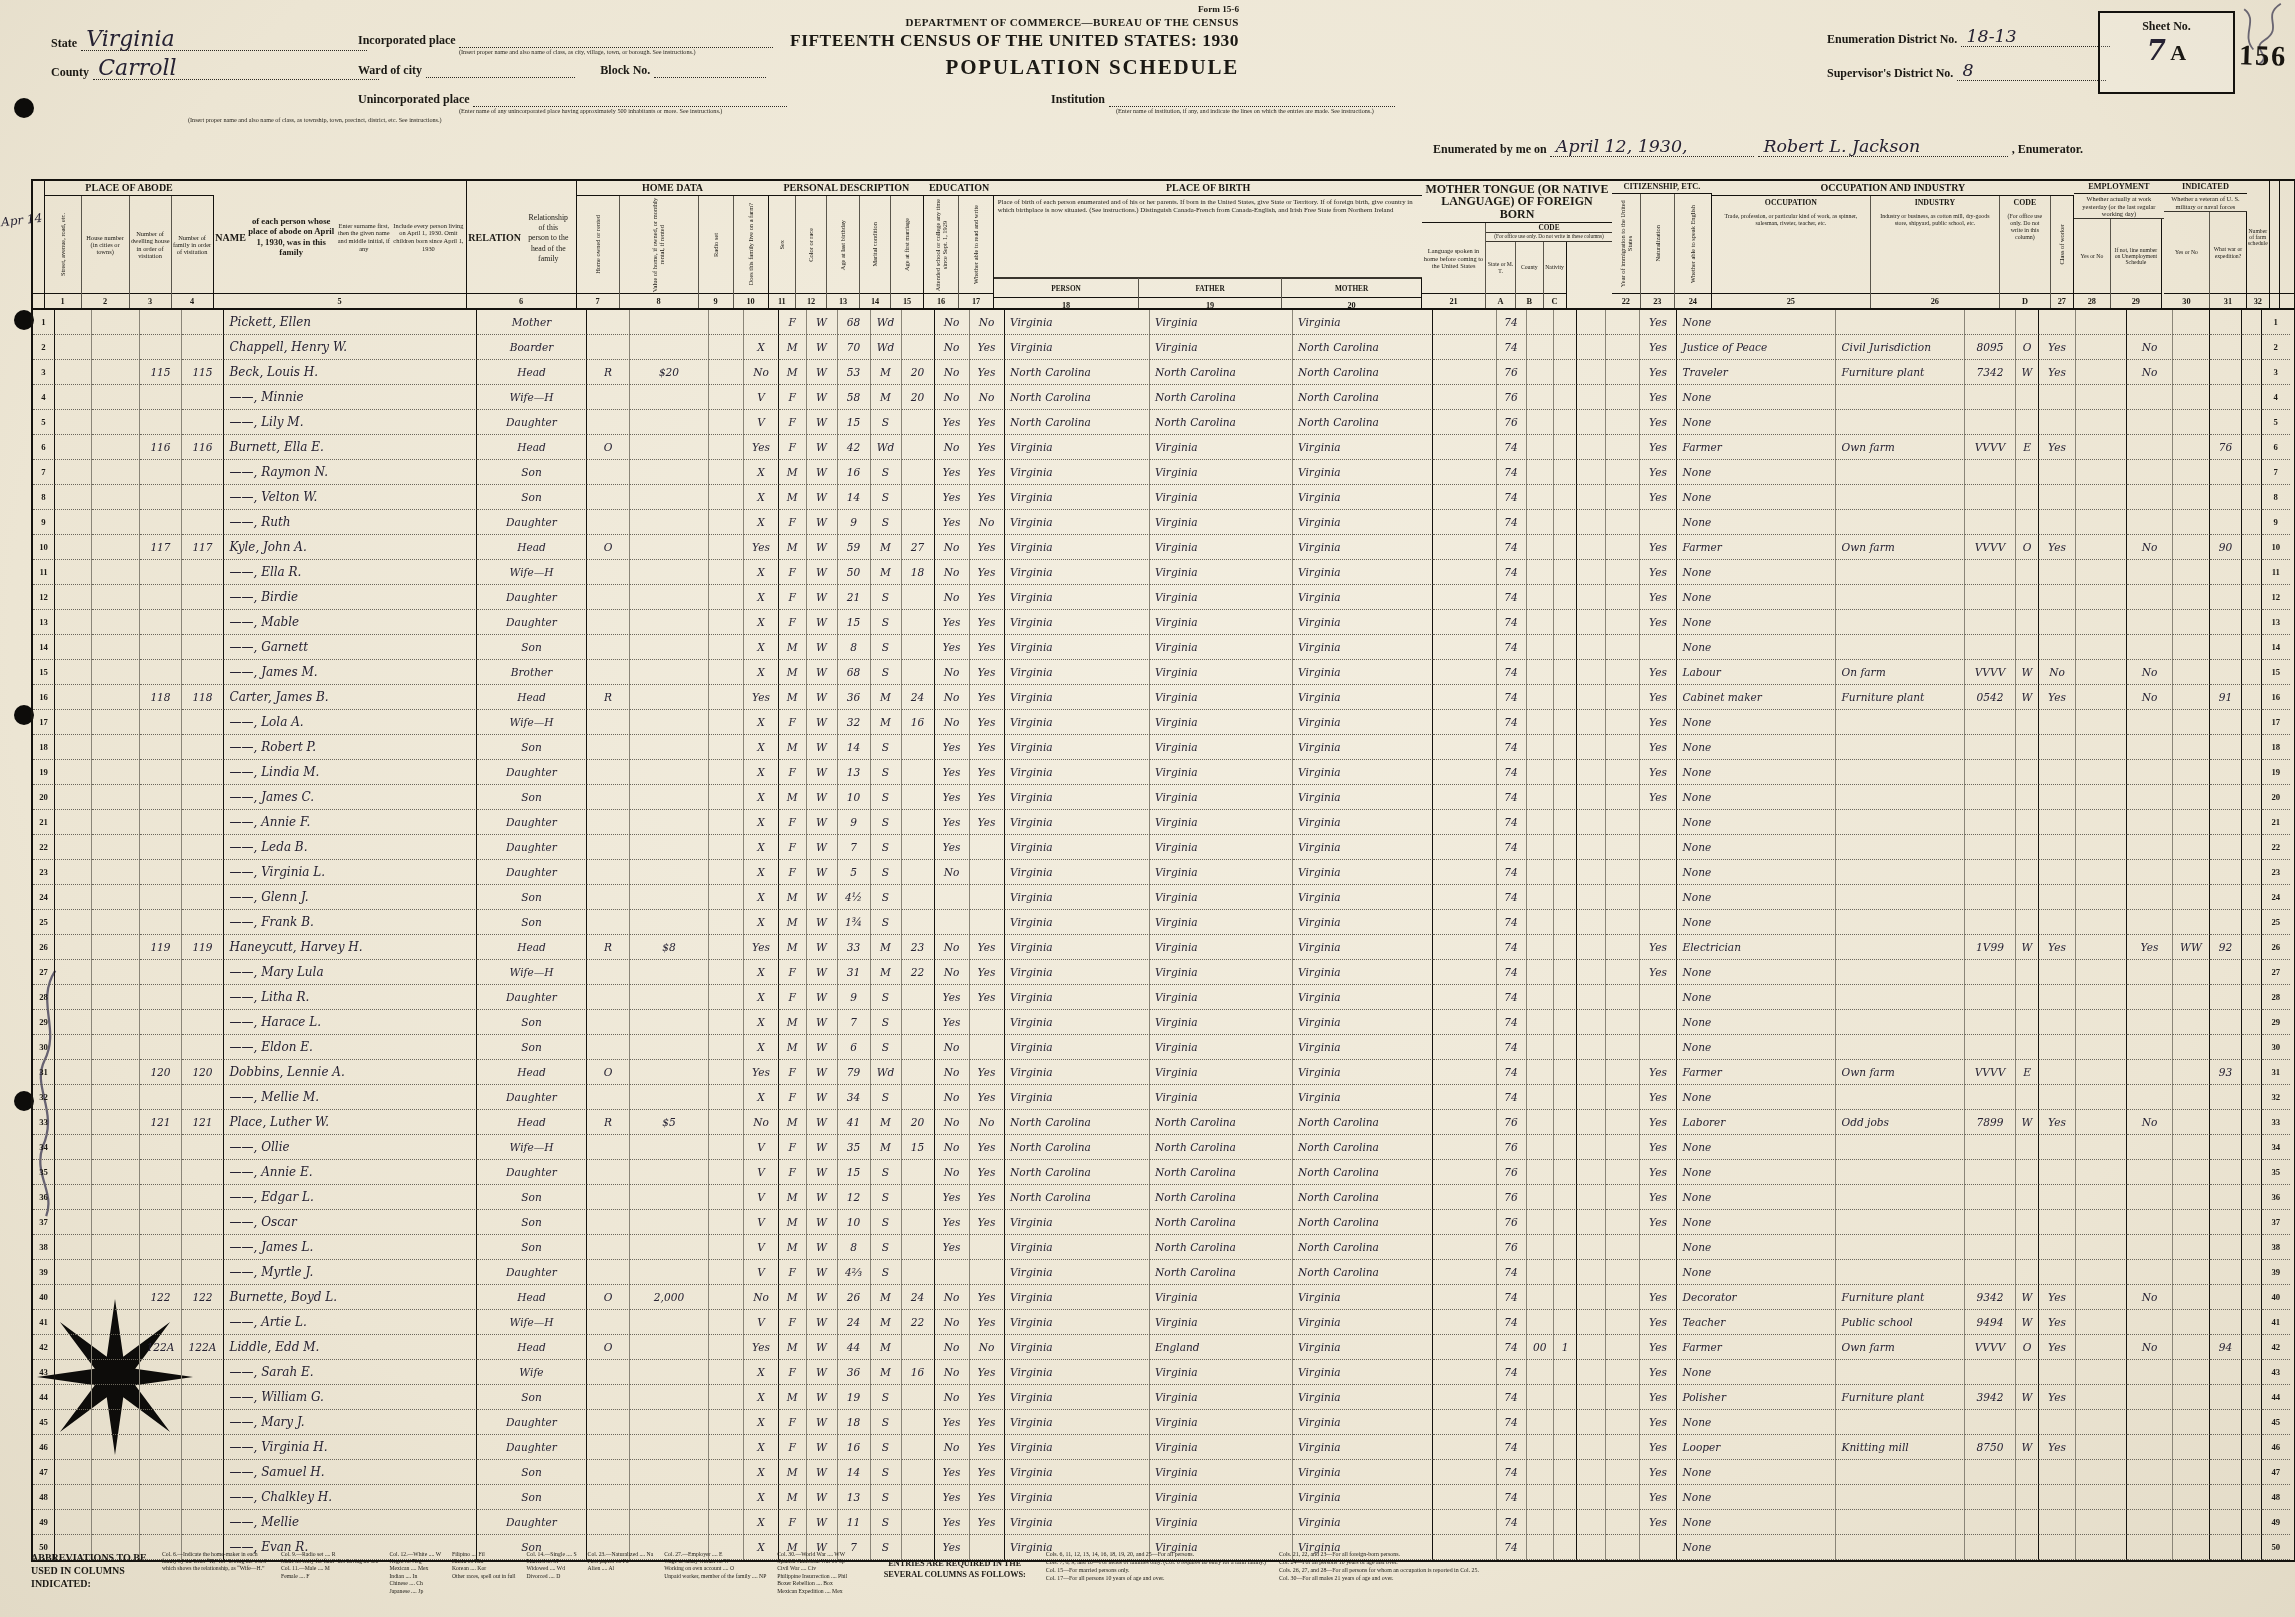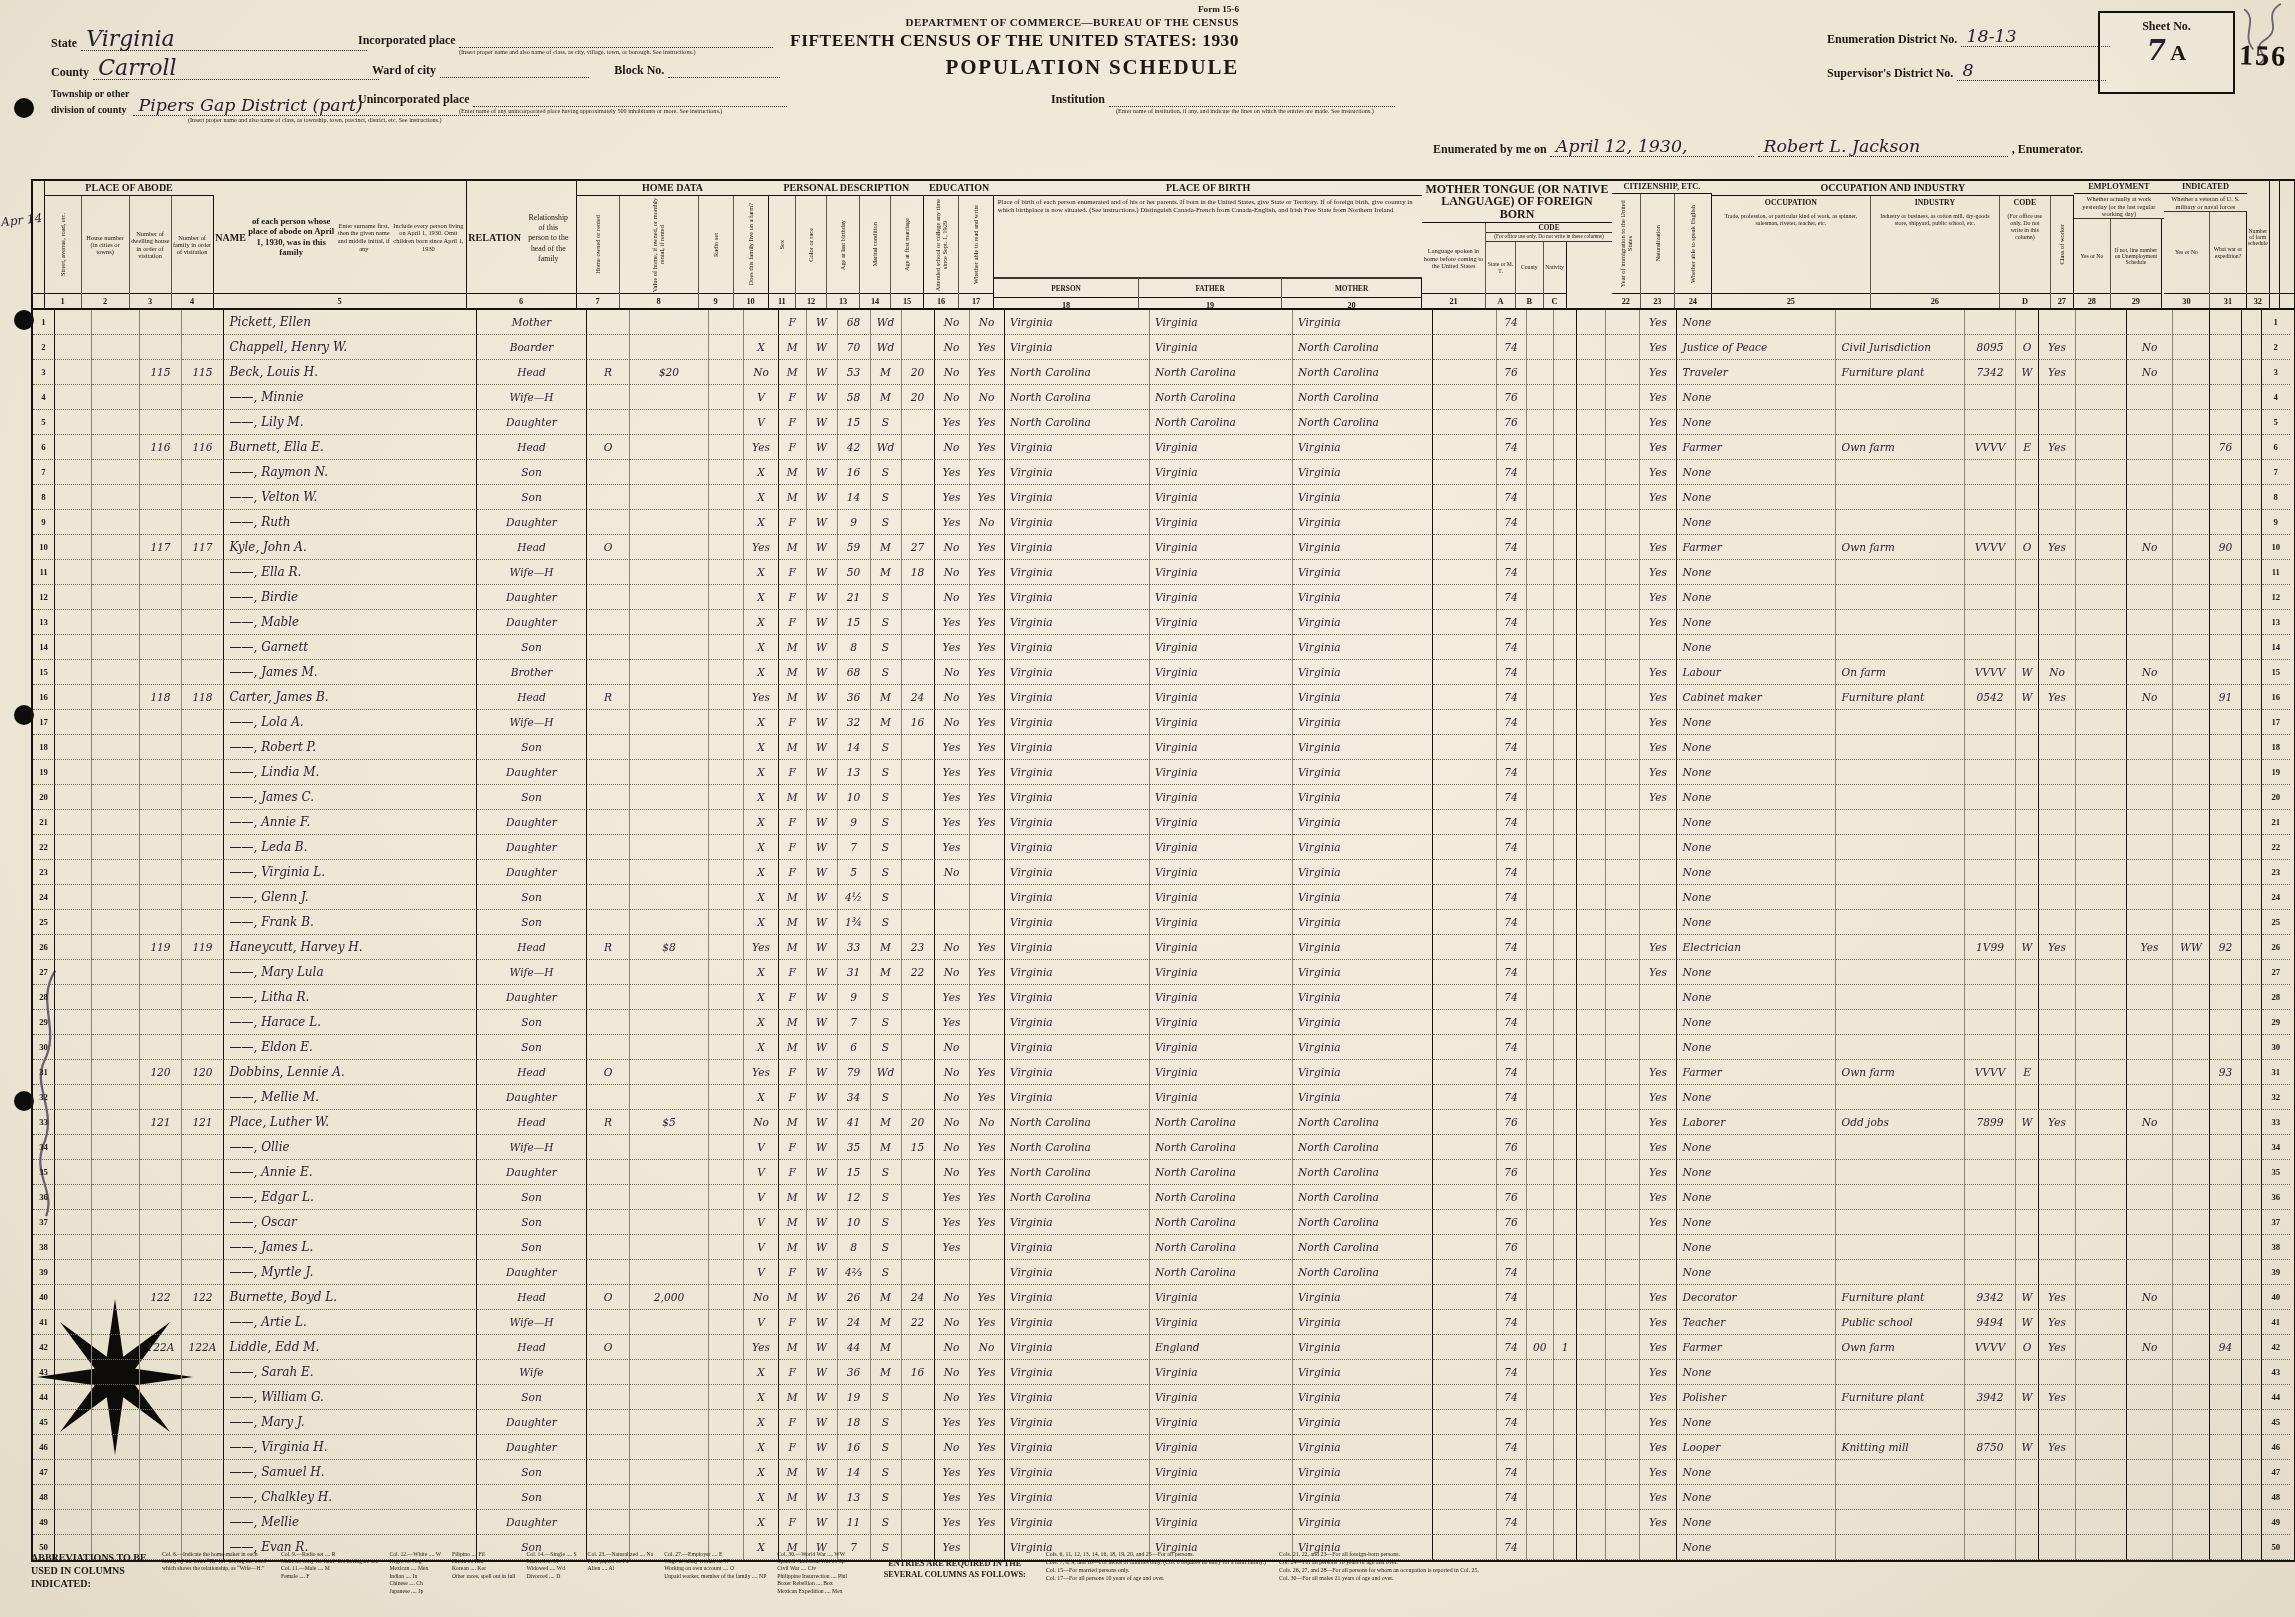--- a/index.html
+++ b/index.html
@@ -119,35 +119,28 @@
   </div>
 
   <div class="hd" style="left:51px;top:27.5px">
     <span class="plab">State</span>
     <span class="fill w300"><span class="hw hw-lg">Virginia</span></span>
   </div>
   <div class="hd" style="left:51px;top:57px">
     <span class="plab">County</span>
     <span class="fill w300"><span class="hw hw-lg">Carroll</span></span>
   </div>
-  <div class="hd" style="left:51px;top:84px">
-    <span style="display:inline-block;vertical-align:bottom;line-height:1.1">
-      <span class="plab sm">Township or other</span><br>
-      <span class="plab sm">division of county</span>
-    </span>
-    <span class="fill w430"><span class="hw hw-md">Pipers Gap District (part)</span></span>
-  </div>
   <div class="hd hint" style="left:188px;top:116px;width:395px">(Insert proper name and also name of class, as township, town, precinct, district, etc.  See instructions.)</div>
 
   <div class="hd" style="left:358px;top:31px">
     <span class="plab">Incorporated place</span>
     <span class="fill w330"></span>
   </div>
   <div class="hd hint" style="left:459px;top:48px;width:303px">(Insert proper name and also name of class, as city, village, town, or borough.  See instructions.)</div>
-  <div class="hd" style="left:372px;top:61px">
+  <div class="hd" style="left:358px;top:61px">
     <span class="plab">Ward of city</span>
     <span class="fill w150"></span>
     <span class="plab" style="margin-left:22px">Block No.</span>
     <span class="fill w110"></span>
   </div>
   <div class="hd" style="left:358px;top:90px">
     <span class="plab">Unincorporated place</span>
     <span class="fill w330"></span>
   </div>
   <div class="hd hint" style="left:459px;top:107px;width:312px">(Enter name of any unincorporated place having approximately 500 inhabitants or more.  See instructions.)</div>

